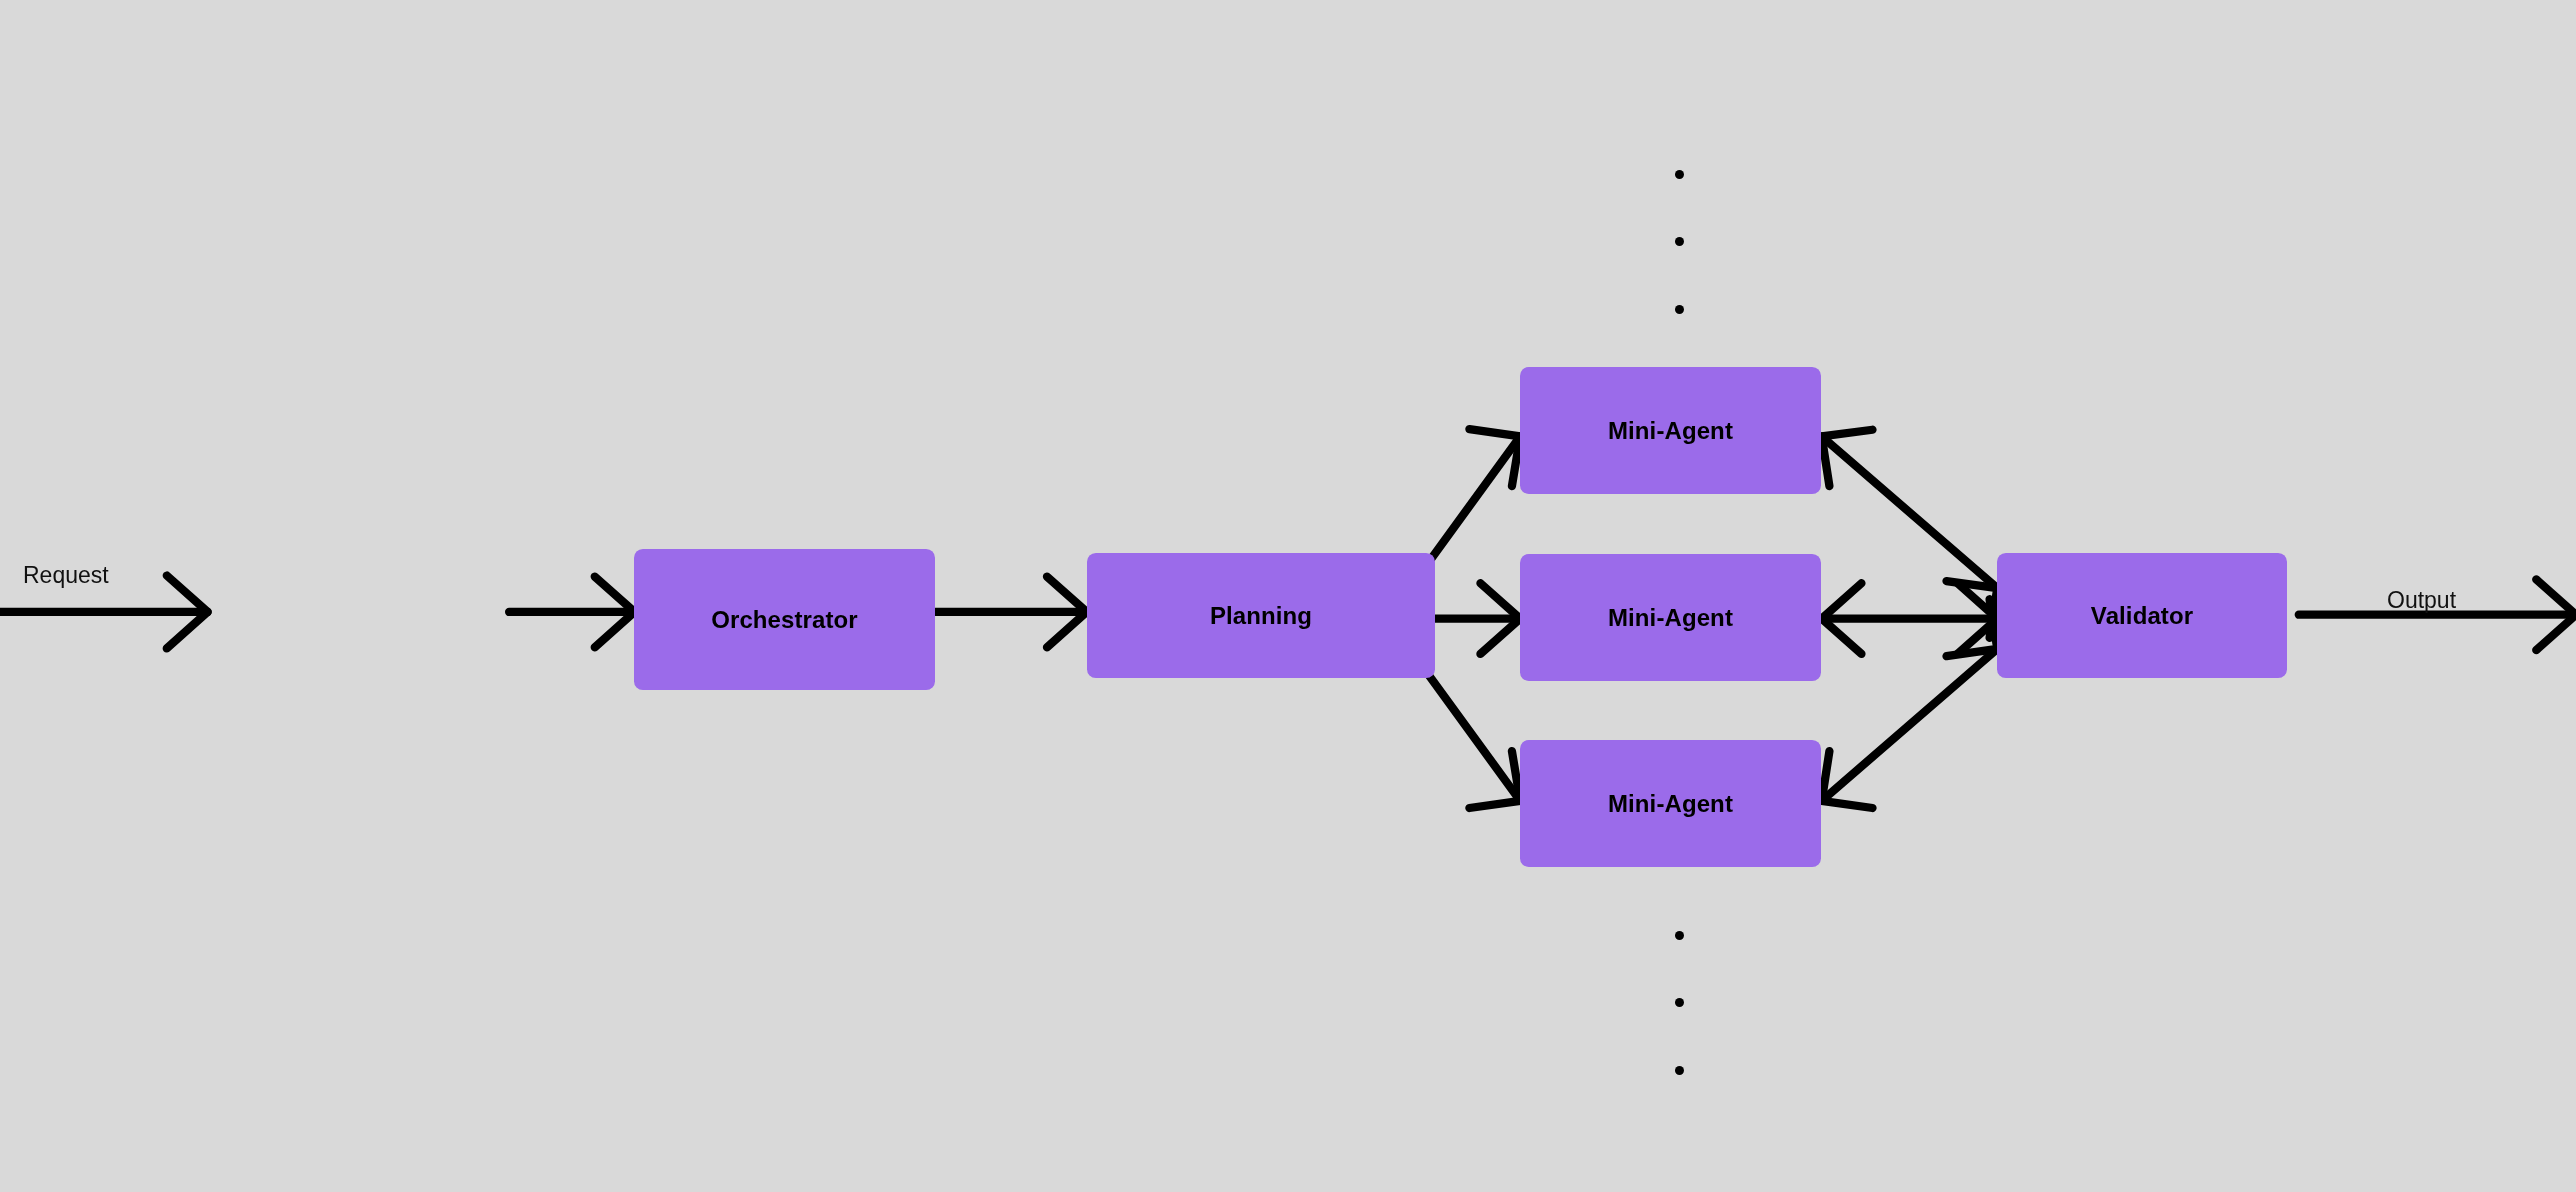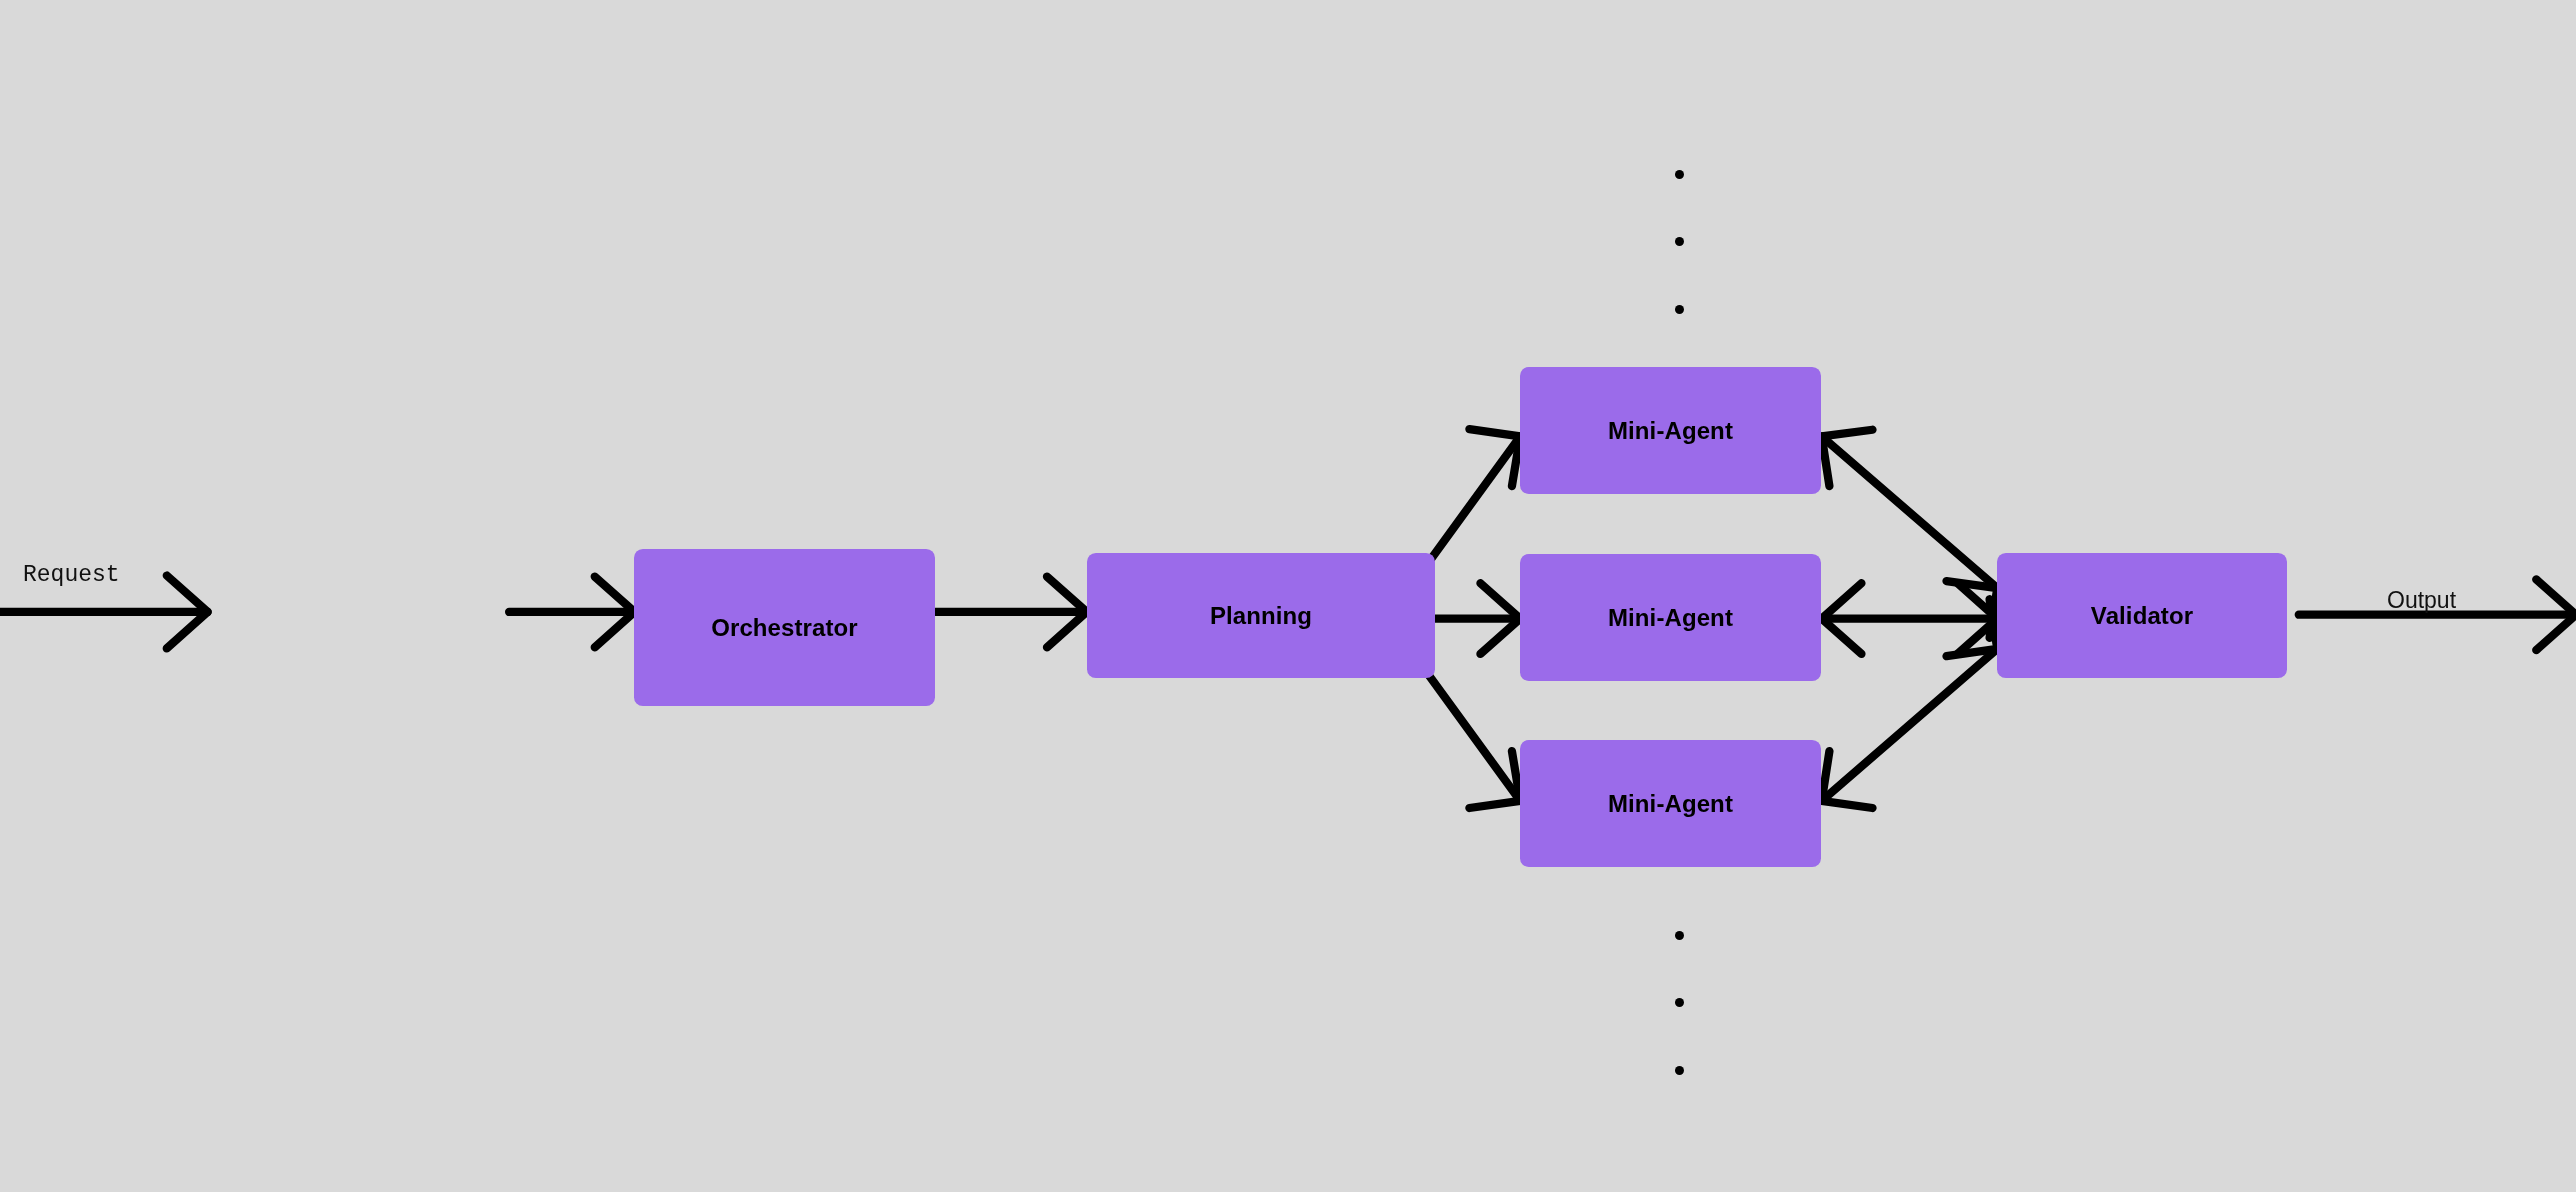--- a/index.html
+++ b/index.html
@@ -121,21 +121,21 @@
       </g>
 
       <g>
         <line x1="4163" y1="1113" x2="4665" y2="1113"></line>
         <polyline points="4593,1049 4665,1113 4593,1177"></polyline>
       </g>
     </g>
   </svg>
 
 
-  <div class="node" style="left:634px; top:549px; width:301px; height:157px;">
+  <div class="node" style="left:634px; top:549px; width:301px; height:141px;">
     <span class="node-label">Orchestrator</span>
   </div>
 
   <div class="node" style="left:1087px; top:553px; width:348px; height:125px;">
     <span class="node-label">Planning</span>
   </div>
 
   <div class="node" style="left:1520px; top:367px; width:301px; height:127px;">
     <span class="node-label">Mini-Agent</span>
   </div>
@@ -145,21 +145,21 @@
   </div>
 
   <div class="node" style="left:1520px; top:740px; width:301px; height:127px;">
     <span class="node-label">Mini-Agent</span>
   </div>
 
   <div class="node" style="left:1997px; top:553px; width:290px; height:125px;">
     <span class="node-label">Validator</span>
   </div>
 
-  <div class="io-label" style="left:23px; top:564px;font-family:Liberation Mono, monospace;">Request</div>
+  <div class="io-label" style="left:23px; top:564px;">Request</div>
 
   <div class="io-label" style="left:2387px; top:589px;">Output</div>
 
   <div class="dot" style="left:1675px; top:170px;"></div>
   <div class="dot" style="left:1675px; top:237px;"></div>
   <div class="dot" style="left:1675px; top:305px;"></div>
 
   <div class="dot" style="left:1675px; top:931px;"></div>
   <div class="dot" style="left:1675px; top:998px;"></div>
   <div class="dot" style="left:1675px; top:1066px;"></div>

